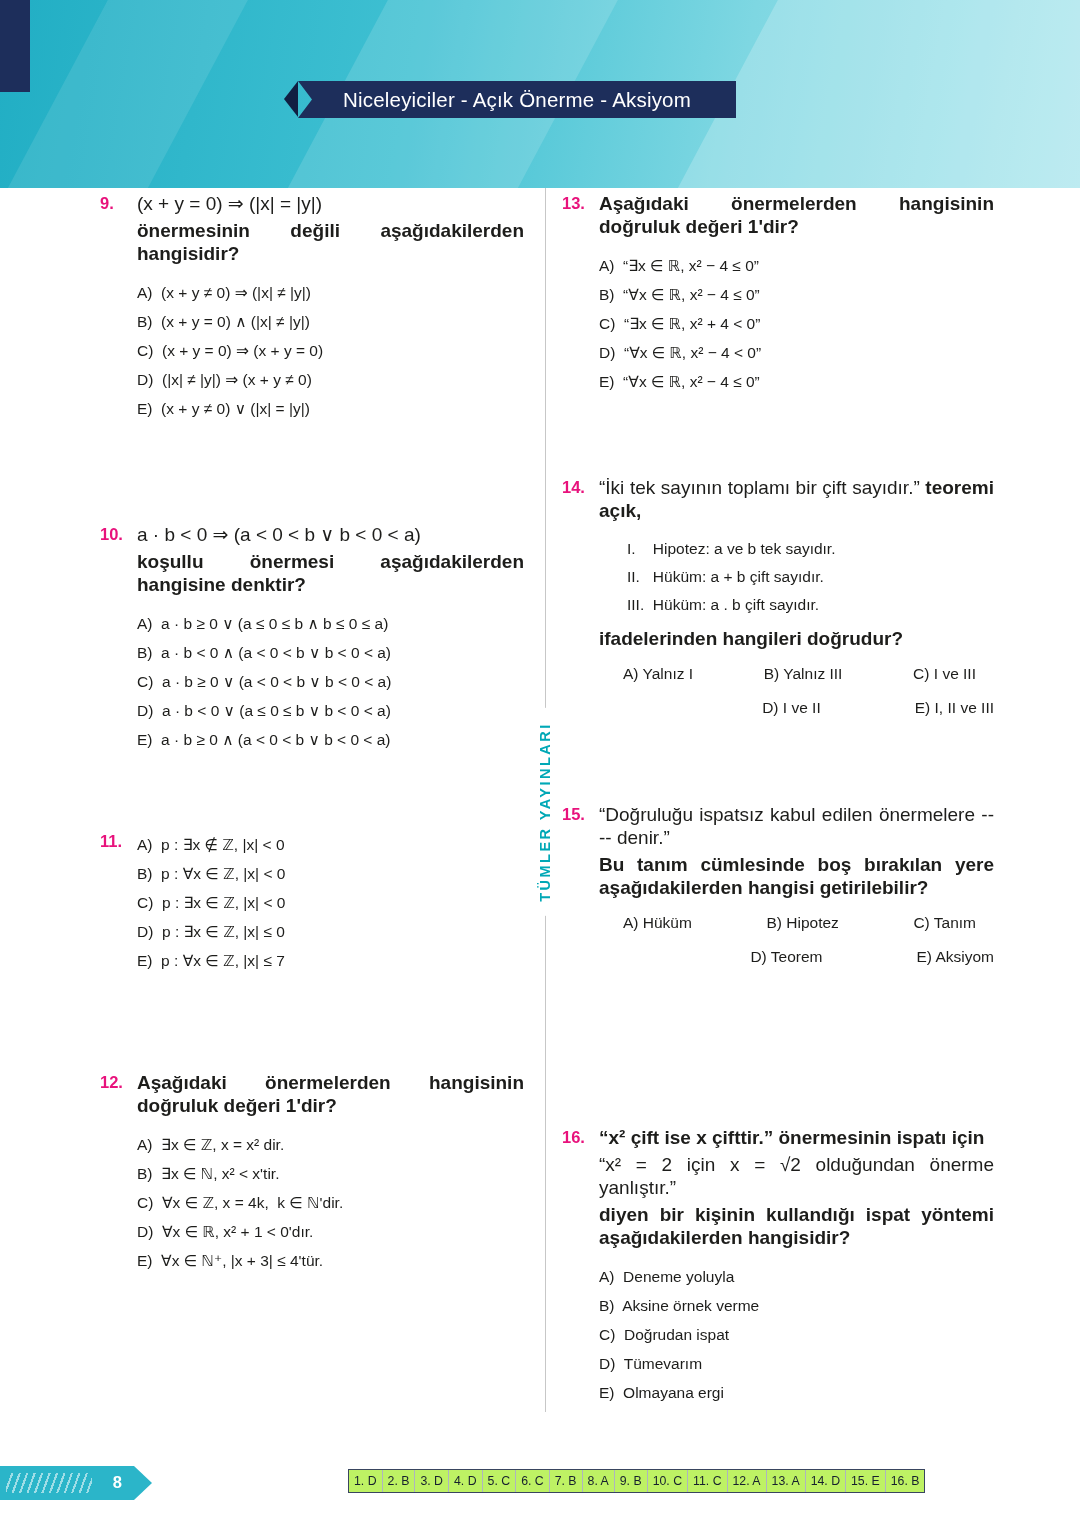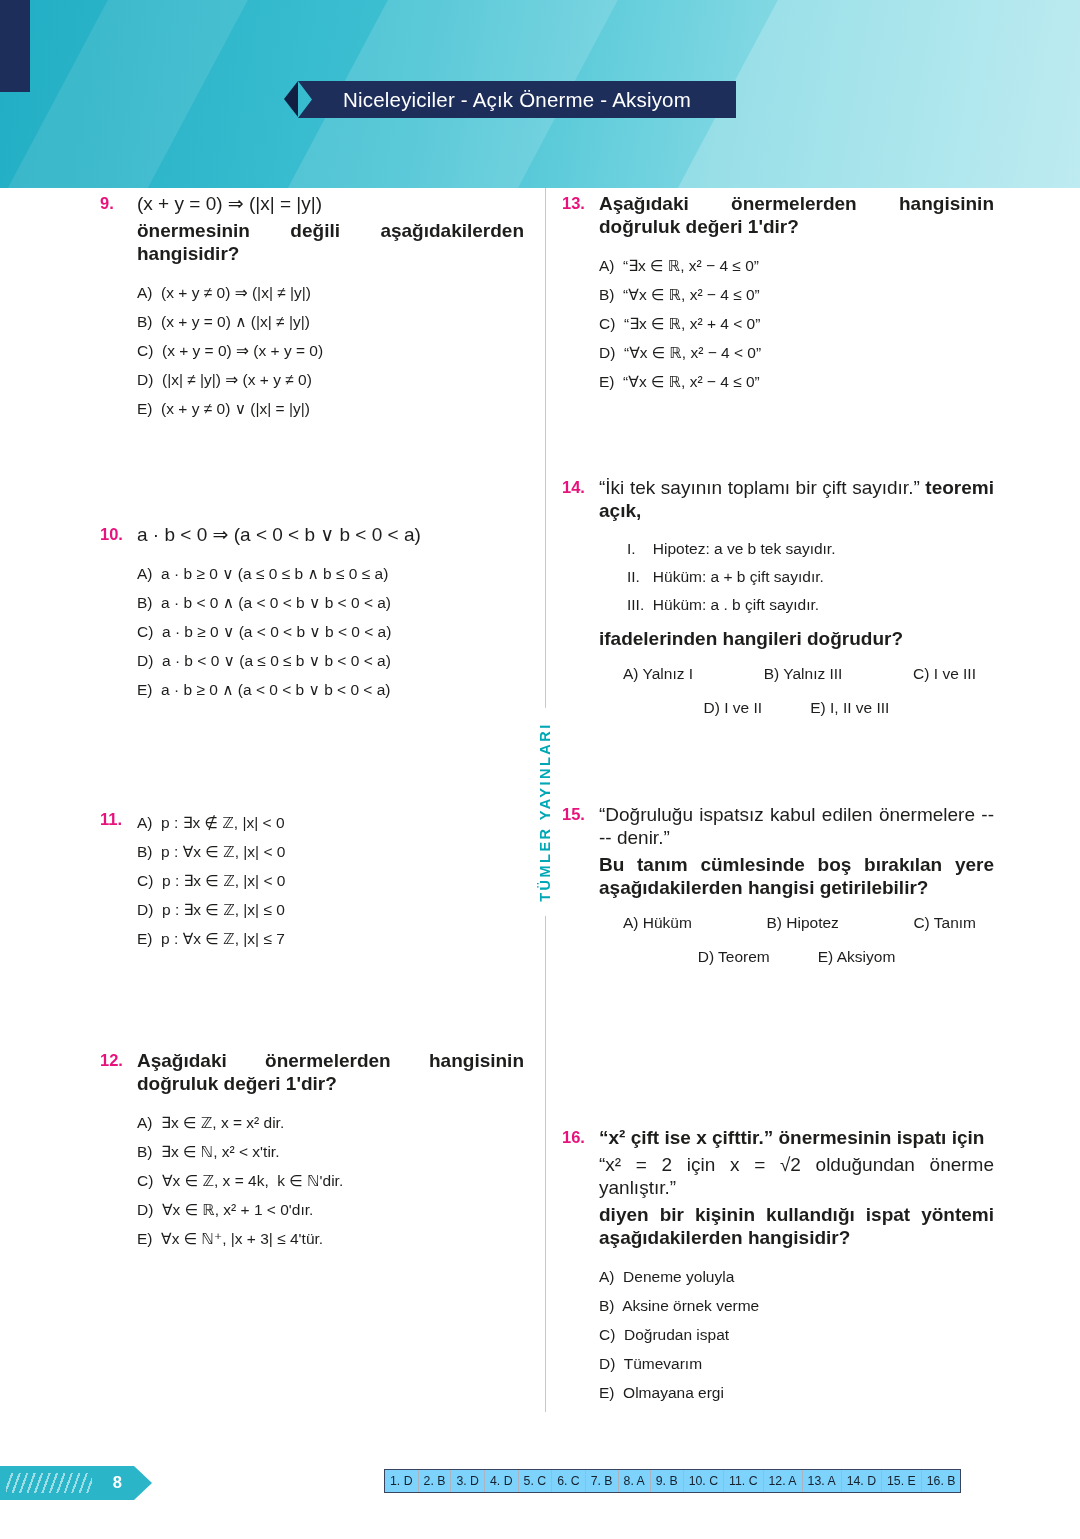--- a/index.html
+++ b/index.html
@@ -64,42 +64,42 @@
   }
   .qbody { flex: 1; min-width: 0; }
   .stem { margin-bottom: 13px; }
   .stem-line { font-size: 19px; line-height: 23px; margin-bottom: 4px; text-align: justify; }
   .stem-line span.b { font-weight: bold; }
   .option { font-size: 15.5px; line-height: 29px; white-space: pre-wrap; }
   .roman-items { margin: 2px 0 8px; }
   .roman-items .item { font-size: 15.5px; line-height: 28px; white-space: pre-wrap; padding-left: 28px; }
   .opt-row { display: flex; font-size: 15.5px; line-height: 22px; margin-top: 12px; }
   .opt-row.spread   { justify-content: space-between; padding-right: 18px; margin-left: 24px; }
-  .opt-row.centered { justify-content: center; gap: 48px; }
+  .opt-row.centered { justify-content: flex-end; gap: 94px; }
   .opt-cell { white-space: pre; }
 
   
   .page-banner {
     position: absolute; left: 0; top: 1466px; width: 152px; height: 34px;
     background: #2bb5c9;
     clip-path: polygon(0 0, 134px 0, 152px 50%, 134px 100%, 0 100%);
   }
   .page-dashes {
     position: absolute; left: 6px; top: 7px; width: 86px; height: 20px;
     background: repeating-linear-gradient(110deg,
       rgba(255,255,255,0) 0px, rgba(255,255,255,0) 5px,
       rgba(255,255,255,0.55) 5px, rgba(255,255,255,0.55) 7px);
   }
   .page-num {
     position: absolute; right: 30px; top: 7px;
     color: #ffffff; font-weight: bold; font-size: 16.5px;
   }
   .answer-key {
-    position: absolute; left: 384px; top: 1469px;
-    display: flex; border: 1px solid #39455f; background: #7dd3fc; text-align: right;
+    position: absolute; left: 348px; top: 1469px;
+    display: flex; border: 1px solid #39455f; background: #bef264; text-align: right;
   }
   .ak-cell {
     font-size: 12.3px; line-height: 14px; padding: 4px 5px;
     border-right: 1px solid #aeb4c0; color: #17202e; white-space: pre;
   }
   .ak-cell:last-child { border-right: none; }
 </style>
 </head>
 <body>
 
@@ -129,25 +129,26 @@
       <div class="options">
           <div class="option">A)  (x + y ≠ 0) ⇒ (|x| ≠ |y|)</div>
           <div class="option">B)  (x + y = 0) ∧ (|x| ≠ |y|)</div>
           <div class="option">C)  (x + y = 0) ⇒ (x + y = 0)</div>
           <div class="option">D)  (|x| ≠ |y|) ⇒ (x + y ≠ 0)</div>
           <div class="option">E)  (x + y ≠ 0) ∨ (|x| = |y|)</div>
         </div>
     </div>
   </div>
 
-  <div class="question" style="margin-bottom:104px">
+  <div class="question" style="margin-bottom:76px">
     <div class="qnum">10.</div>
     <div class="qbody">
       <div class="stem">
           <div class="stem-line"><span>a · b &lt; 0 ⇒ (a &lt; 0 &lt; b ∨ b &lt; 0 &lt; a)</span></div>
+          <div class="stem-line"><span class="b">koşullu önermesi aşağıdakilerden hangisine denktir?</span></div>
         </div>
       <div class="options">
           <div class="option">A)  a · b ≥ 0 ∨ (a ≤ 0 ≤ b ∧ b ≤ 0 ≤ a)</div>
           <div class="option">B)  a · b &lt; 0 ∧ (a &lt; 0 &lt; b ∨ b &lt; 0 &lt; a)</div>
           <div class="option">C)  a · b ≥ 0 ∨ (a &lt; 0 &lt; b ∨ b &lt; 0 &lt; a)</div>
           <div class="option">D)  a · b &lt; 0 ∨ (a ≤ 0 ≤ b ∨ b &lt; 0 &lt; a)</div>
           <div class="option">E)  a · b ≥ 0 ∧ (a &lt; 0 &lt; b ∨ b &lt; 0 &lt; a)</div>
         </div>
     </div>
   </div>

